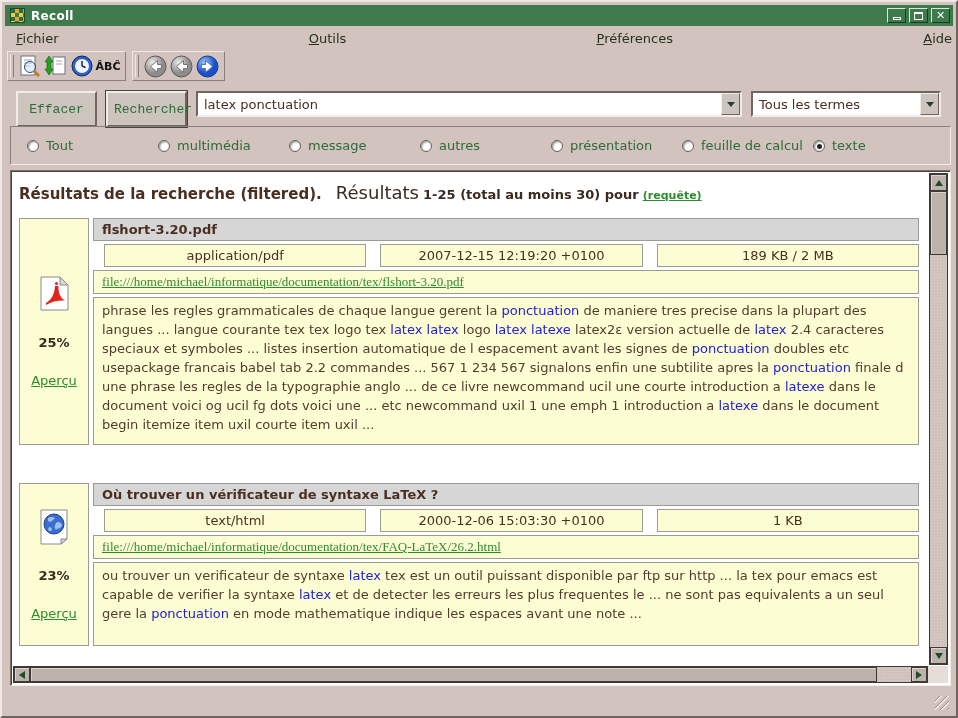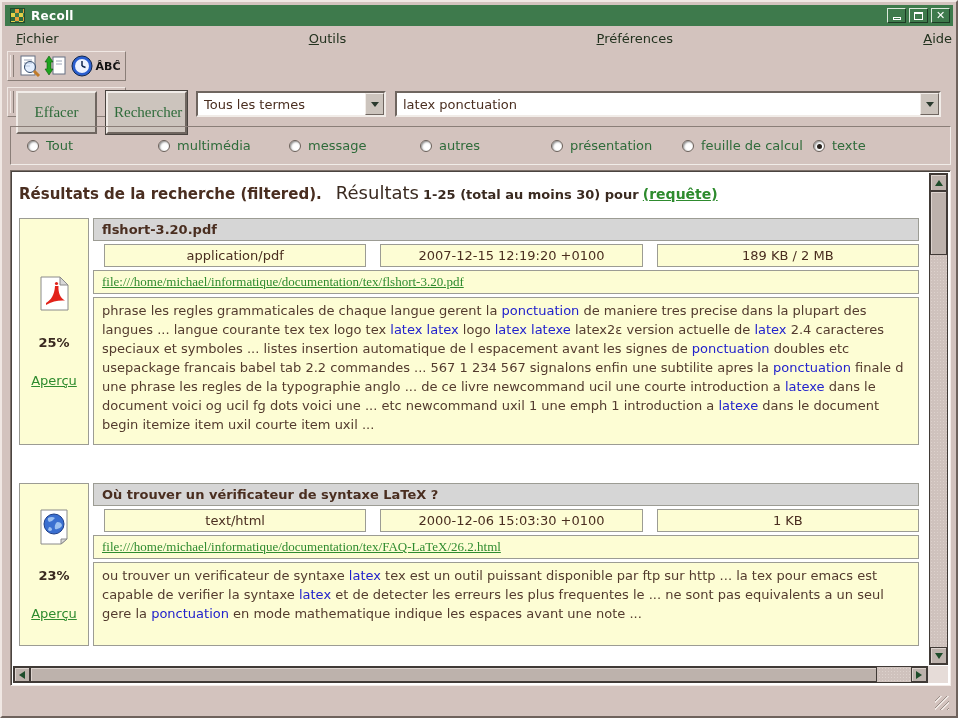--- a/index.html
+++ b/index.html
@@ -26,33 +26,33 @@
     border-right:1px solid #1c3a24;border-bottom:1px solid #1c3a24;
     display:flex;align-items:center;justify-content:center;cursor:default;}
   .g-min{width:8px;height:3px;border:1px solid #fff;margin-top:6px;}
   .g-max{width:9px;height:8px;border:1px solid #fff;border-top-width:2px;}
   .g-close{color:#fff;font-weight:bold;font-size:11px;line-height:1;}
   
   .menubar{position:absolute;left:4px;top:26px;right:4px;height:21px;
     display:flex;align-items:center;gap:17px;padding-left:10px;color:#23321f;font-size:13px;justify-content:space-between;}
   .menu-item{cursor:default;}
   
-  .toolbar{position:absolute;left:5px;top:49px;height:30px;display:flex;gap:6px;flex-direction:column;}
+  .toolbar{position:absolute;left:5px;top:49px;height:30px;display:flex;gap:6px;}
   .tgroup{display:flex;align-items:center;padding:1px 4px 1px 1px;
     border-top:1px solid #f0e8e4;border-left:1px solid #f0e8e4;
     border-right:1px solid #8a7e78;border-bottom:1px solid #8a7e78;background:transparent;}
   .thandle{width:4px;height:22px;margin:0 3px 0 1px;
     border-left:1px solid #f0e8e4;border-right:1px solid #8a7e78;}
   .tbtn{width:26px;height:26px;border:none;background:transparent;padding:1px;
     display:flex;align-items:center;justify-content:center;cursor:default;}
   .tbtn.abc{font-weight:bold;font-size:11px;font-family:"DejaVu Sans",sans-serif;color:#111;}
   
   .searchrow{position:absolute;left:14px;top:89px;right:15px;height:26px;display:flex;gap:9px;}
-  .pbtn{height:43px;background:#ccc4bd;color:var(--labelgreen,#2e6b3a);font-size:15px;
-    font-family:Liberation Serif, serif;
+  .pbtn{height:36px;background:#ccc4bd;color:var(--labelgreen,#2e6b3a);font-size:13px;
+    font-family:Liberation Mono, monospace;
     border-top:2px solid #f1ece8;border-left:2px solid #f1ece8;
     border-right:2px solid #6f6660;border-bottom:2px solid #6f6660;cursor:default;}
   .pbtn.default{box-shadow:0 0 0 1px #4a4440;}
   .w-effacer{width:81px;}
   .w-rechercher{width:81px;}
   .combo{height:26px;background:#fff;border-top:2px solid #6f6660;border-left:2px solid #6f6660;
     border-right:2px solid #f1ece8;border-bottom:2px solid #f1ece8;
     display:flex;align-items:center;position:relative;padding:0 22px 0 6px;color:var(--maroon,#4a2e20);}
   .combo.mode{width:190px;}
   .combo.query{flex:1;}
@@ -76,21 +76,21 @@
   
   .results{position:absolute;left:8px;top:168px;width:941px;height:516px;background:#fff;
     border-top:1px solid #7c7069;border-left:1px solid #7c7069;
     border-right:1px solid #f4ece8;border-bottom:1px solid #f4ece8;
     box-shadow:inset 1px 1px 0 #4a4440;}
   .rcontent{position:absolute;left:2px;top:2px;right:22px;bottom:20px;background:#fff;overflow:hidden;}
   .rheader{margin:9px 6px 0 6px;white-space:nowrap;}
   .rh-title{font-weight:bold;font-size:15px;color:var(--maroon,#4a2e20);}
   .rh-prefix{font-size:18px;margin-left:10px;color:#3a2a20;}
   .rh-range{font-size:13px;font-weight:bold;color:#3a2a20;}
-  .rh-link{font-size:14px;font-weight:bold;color:var(--linkgreen,#2e8b2e);text-decoration:underline;cursor:pointer;}
+  .rh-link{font-size:11px;font-weight:bold;color:var(--linkgreen,#2e8b2e);text-decoration:underline;cursor:pointer;}
   
   .entry{display:flex;align-items:stretch;margin:15px 9px 0 6px;gap:4px;}
   .entry.second{margin-top:38px;}
   .entry-left{width:70px;flex:0 0 auto;background:var(--yellow,#fdfdd4);border:1px solid #9c9c94;
     display:flex;flex-direction:column;align-items:center;justify-content:center;gap:23px;}
   .pct{font-weight:bold;color:#3a2a20;}
   .apercu{color:var(--linkgreen,#2e8b2e);text-decoration:underline;cursor:pointer;}
   .entry-main{flex:1;display:flex;flex-direction:column;gap:3px;min-width:0;}
   .cell{border:1px solid #9c9c94;background:var(--yellow,#fdfdd4);padding:3px 8px;color:var(--maroon,#4a2e20);}
   .title-cell{background:var(--graycell,#d6d6d6);font-weight:bold;}
@@ -230,28 +230,28 @@
           <circle cx="11.5" cy="11.5" r="10.5" fill="url(#g3)" stroke="#123a8e"></circle>
           <path d="M9.5 5.5 L16.5 11.5 L9.5 17.5 V13.5 H5.5 V9.5 H9.5 Z" fill="#fff" stroke="#4a74c8"></path>
         </svg>
       </button>
     </div>
   </div>
 
   <div class="searchrow">
     <button class="pbtn w-effacer">Effacer</button>
     <button class="pbtn w-rechercher default">Rechercher</button>
+    <div class="combo query">
+      <span>latex ponctuation</span>
+      <div class="combo-arrow">
+          <div class="tri-down"></div>
+        </div>
+    </div>
     <div class="combo mode">
       <span>Tous les termes</span>
-      <div class="combo-arrow">
-          <div class="tri-down"></div>
-        </div>
-    </div>
-    <div class="combo query">
-      <span>latex ponctuation</span>
       <div class="combo-arrow">
           <div class="tri-down"></div>
         </div>
     </div>
   </div>
 
   <div class="catframe">
     <label class="cat">
         <span class="radio"></span>
         <span>Tout</span>

